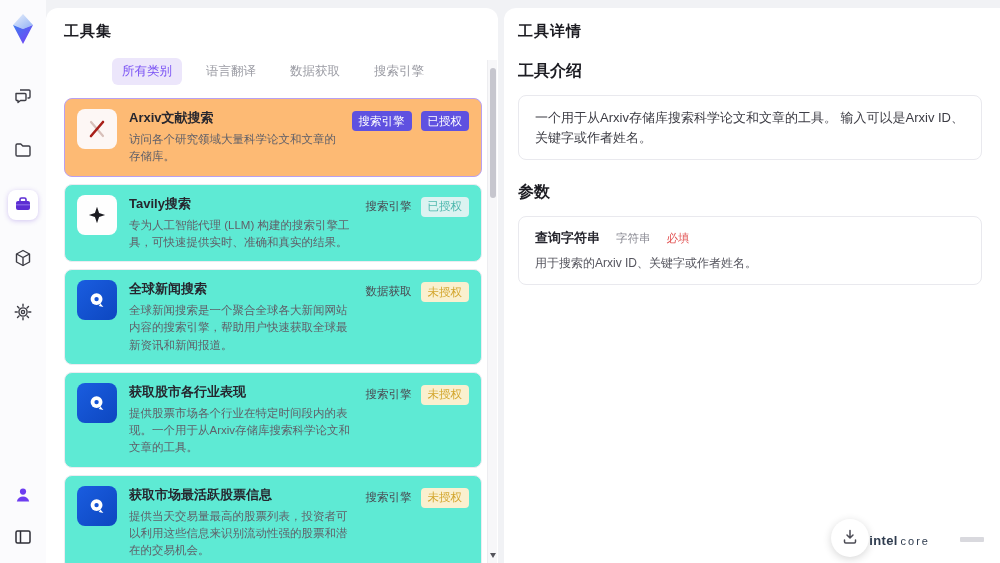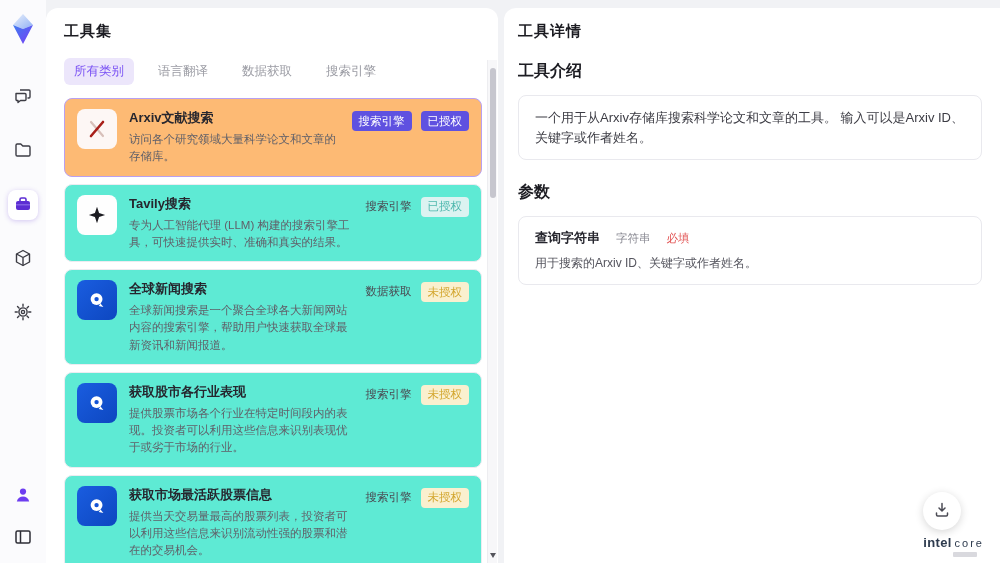--- a/index.html
+++ b/index.html
@@ -27,21 +27,21 @@
   
   .panels { flex:1; display:flex; gap:6px; padding-top:8px; height:100%; }
   .list-panel {
     width:452px; flex:0 0 452px; background:#fff; border-radius:12px 12px 0 0;
     padding:14px 16px 0 18px; position:relative; overflow:hidden;
   }
   .detail-panel { flex:1; background:#fff; border-radius:12px 0 0 0; padding:14px 18px 12px 14px; }
 
   .page-title { font-size:15px; font-weight:bold; color:#1c1c22; margin-bottom:17px; letter-spacing:1px; }
 
-  .tabs { display:flex; gap:14px; align-items:center; margin-bottom:13px; }
+  .tabs { display:flex; gap:14px; align-items:center; margin-bottom:13px;justify-content:center; }
   .tab { font-size:12.5px; color:#9a9ba3; padding:5px 10px; border-radius:6px; cursor:pointer; white-space:nowrap; }
   .tab.active { background:#ece6fb; color:#7a52f4; }
 
   .cards { display:flex; flex-direction:column; gap:7px; }
   .card {
     border:1px solid #ececf1; border-radius:8px; background:#5eead4;
     padding:10px 12px; display:flex; gap:12px; cursor:pointer;
   }
   .card.selected { background:#fdba74; border-color:#b9a0f0; }
   .icon-box {
@@ -84,21 +84,21 @@
     padding:12px 16px; margin-bottom:22px;
   }
   .intro-text { font-size:13px; color:#3c3c44; line-height:1.5; }
   .param-row .param-line { display:flex; align-items:baseline; gap:16px; }
   .param-name { font-size:13px; font-weight:bold; color:#26262e; }
   .param-type { font-size:11.5px; color:#8a8a93; }
   .param-req  { font-size:11.5px; color:#e25454; }
   .param-desc { font-size:12px; color:#55555e; margin-top:8px; }
 
   
-  .float-br { position:absolute; right:16px; bottom:6px; display:flex; flex-direction:column; align-items:flex-start; }
+  .float-br { position:absolute; right:16px; bottom:6px; display:flex; flex-direction:row; align-items:center; }
   .dl-btn {
     width:38px; height:38px; border-radius:50%; border:none; background:#fff;
     box-shadow:0 2px 8px rgba(0,0,0,.16); cursor:pointer;
     display:flex; align-items:center; justify-content:center;
   }
   .intel-brand { margin-top:5px; color:#2e3b4e; display:flex; align-items:baseline; gap:3px; }
   .intel-word { font-size:13px; font-weight:bold; letter-spacing:.3px; }
   .core-word  { font-size:11px; letter-spacing:2px; }
   .ultra-bar { width:24px; height:5px; background:#d9d9de; border-radius:1px; margin:2px 0 0 30px; }
 </style>
@@ -249,21 +249,21 @@
           <div class="card">
             <div class="icon-box icon-news">
               <svg width="22" height="22" viewBox="0 0 20 20">
                 <circle cx="9.6" cy="9.2" r="5.4" fill="#ffffff"></circle>
                 <circle cx="9.6" cy="9.2" r="2" fill="#1453d6"></circle>
                 <path d="M13.2 13.2 15.8 16.4 11.6 15.4Z" fill="#ffffff"></path>
               </svg>
             </div>
             <div class="card-body">
               <div class="card-title">获取股市各行业表现</div>
-              <div class="card-desc">提供股票市场各个行业在特定时间段内的表现。投资者可以利用这些信息来识别表现优于或劣于市场的行业。</div>
+              <div class="card-desc">提供股票市场各个行业在特定时间段内的表现。一个用于从Arxiv存储库搜索科学论文和文章的工具。</div>
             </div>
             <div class="card-meta">
               <span class="cat-text">搜索引擎</span>
               <span class="badge yellow">未授权</span>
             </div>
           </div>
           <div class="card">
             <div class="icon-box icon-news">
               <svg width="22" height="22" viewBox="0 0 20 20">
                 <circle cx="9.6" cy="9.2" r="5.4" fill="#ffffff"></circle>

